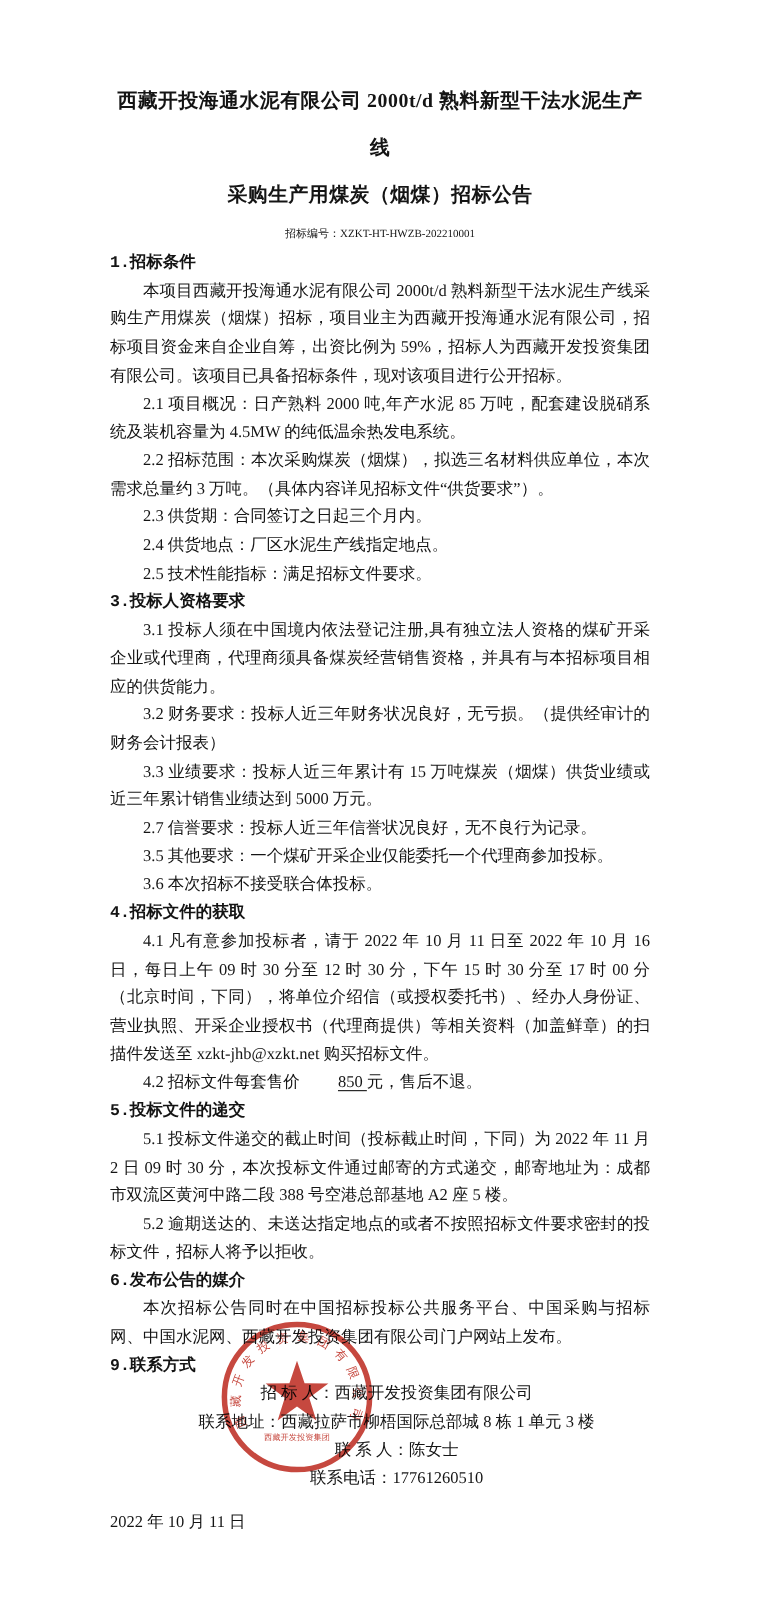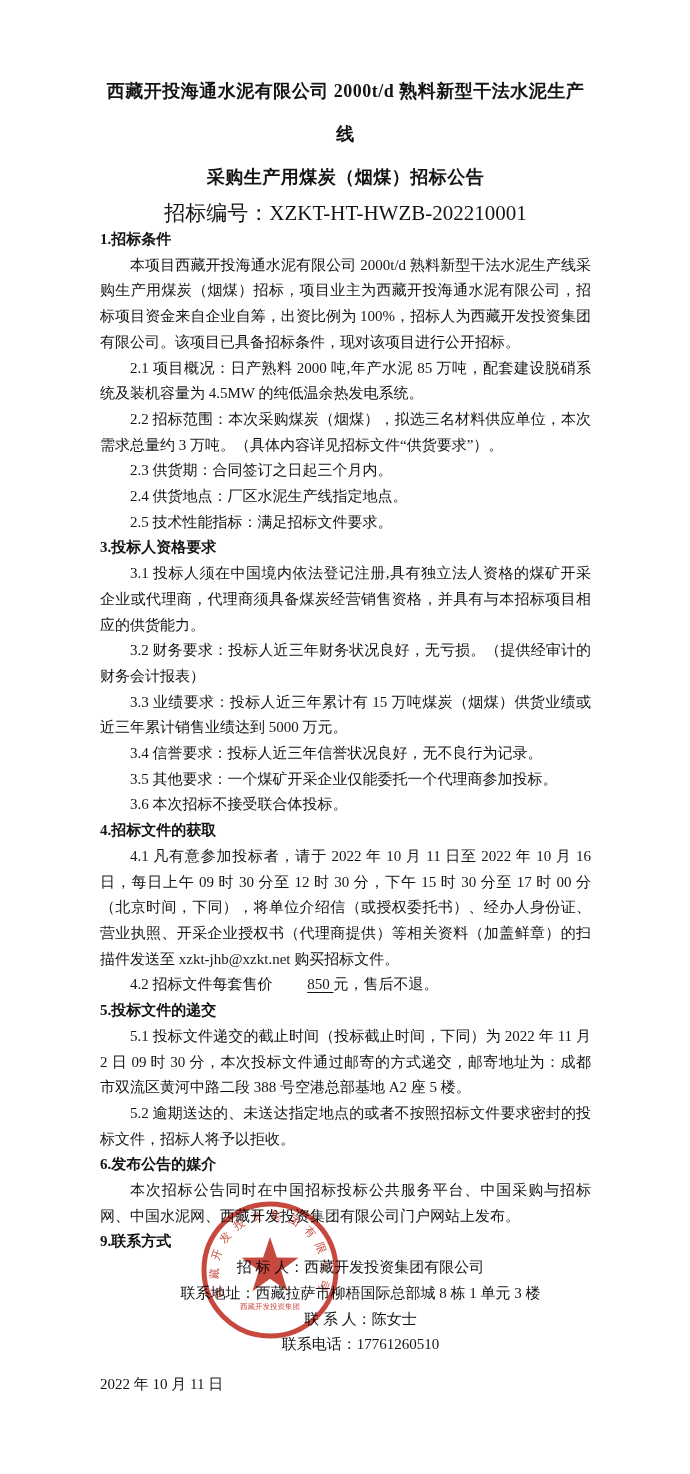--- a/index.html
+++ b/index.html
@@ -19,29 +19,30 @@
   .doc-title {
     margin:0;
     text-align:center;
     font-size:18px;
     font-weight:bold;
     line-height:43px;
     letter-spacing:0.5px;
   }
   .tender-no {
     text-align:center;
-    font-size:21px;
+    font-size:10px;
     line-height:28px;
     font-weight:normal;
   }
   .sec-heading {
     font-weight:bold;
     font-size:15px;
     line-height:25.7px;
     margin:0;
+    font-family:Liberation Mono, monospace;
   }
   .para {
     margin:0;
     font-size:15px;
     line-height:25.7px;
     text-indent:2em;
     text-align:justify;
   }
   .para u { text-underline-offset:3px;margin-left:31px; }
   .contact-line {
@@ -75,31 +76,31 @@
 
     <h1 class="doc-title">
       <span>西藏开投海通水泥有限公司 2000t/d 熟料新型干法水泥生产线</span><br>
       <span>采购生产用煤炭（烟煤）招标公告</span>
     </h1>
 
     <div class="tender-no">招标编号：XZKT-HT-HWZB-202210001</div>
 
     <div>
         <div class="sec-heading">1.招标条件</div>
-        <p class="para">本项目西藏开投海通水泥有限公司 2000t/d 熟料新型干法水泥生产线采购生产用煤炭（烟煤）招标，项目业主为西藏开投海通水泥有限公司，招标项目资金来自企业自筹，出资比例为 100%，招标人为西藏开发投资集团有限公司。该项目已具备招标条件，现对该项目进行公开招标。</p>
+        <p class="para">本项目西藏开投海通水泥有限公司 2000t/d 熟料新型干法水泥生产线采购生产用煤炭（烟煤）招标，项目业主为西藏开投海通水泥有限公司，招标项目资金来自企业自筹，出资比例为 59%，招标人为西藏开发投资集团有限公司。该项目已具备招标条件，现对该项目进行公开招标。</p>
         <p class="para">2.1 项目概况：日产熟料 2000 吨,年产水泥 85 万吨，配套建设脱硝系统及装机容量为 4.5MW 的纯低温余热发电系统。</p>
         <p class="para">2.2 招标范围：本次采购煤炭（烟煤），拟选三名材料供应单位，本次需求总量约 3 万吨。（具体内容详见招标文件“供货要求”）。</p>
         <p class="para">2.3 供货期：合同签订之日起三个月内。</p>
         <p class="para">2.4 供货地点：厂区水泥生产线指定地点。</p>
         <p class="para">2.5 技术性能指标：满足招标文件要求。</p>
         <div class="sec-heading">3.投标人资格要求</div>
         <p class="para">3.1 投标人须在中国境内依法登记注册,具有独立法人资格的煤矿开采企业或代理商，代理商须具备煤炭经营销售资格，并具有与本招标项目相应的供货能力。</p>
         <p class="para">3.2 财务要求：投标人近三年财务状况良好，无亏损。（提供经审计的财务会计报表）</p>
         <p class="para">3.3 业绩要求：投标人近三年累计有 15 万吨煤炭（烟煤）供货业绩或近三年累计销售业绩达到 5000 万元。</p>
-        <p class="para">3.4 信誉要求：投标人近三年信誉状况良好，无不良行为记录。</p>
+        <p class="para">2.7 信誉要求：投标人近三年信誉状况良好，无不良行为记录。</p>
         <p class="para">3.5 其他要求：一个煤矿开采企业仅能委托一个代理商参加投标。</p>
         <p class="para">3.6 本次招标不接受联合体投标。</p>
         <div class="sec-heading">4.招标文件的获取</div>
         <p class="para">4.1 凡有意参加投标者，请于 2022 年 10 月 11 日至 2022 年 10 月 16 日，每日上午 09 时 30 分至 12 时 30 分，下午 15 时 30 分至 17 时 00 分（北京时间，下同），将单位介绍信（或授权委托书）、经办人身份证、营业执照、开采企业授权书（代理商提供）等相关资料（加盖鲜章）的扫描件发送至 xzkt-jhb@xzkt.net 购买招标文件。</p>
         <p class="para">4.2 招标文件每套售价 <u>850 </u>元，售后不退。</p>
         <div class="sec-heading">5.投标文件的递交</div>
         <p class="para">5.1 投标文件递交的截止时间（投标截止时间，下同）为 2022 年 11 月 2 日 09 时 30 分，本次投标文件通过邮寄的方式递交，邮寄地址为：成都市双流区黄河中路二段 388 号空港总部基地 A2 座 5 楼。</p>
         <p class="para">5.2 逾期送达的、未送达指定地点的或者不按照招标文件要求密封的投标文件，招标人将予以拒收。</p>
         <div class="sec-heading">6.发布公告的媒介</div>
         <p class="para">本次招标公告同时在中国招标投标公共服务平台、中国采购与招标网、中国水泥网、西藏开发投资集团有限公司门户网站上发布。</p>

